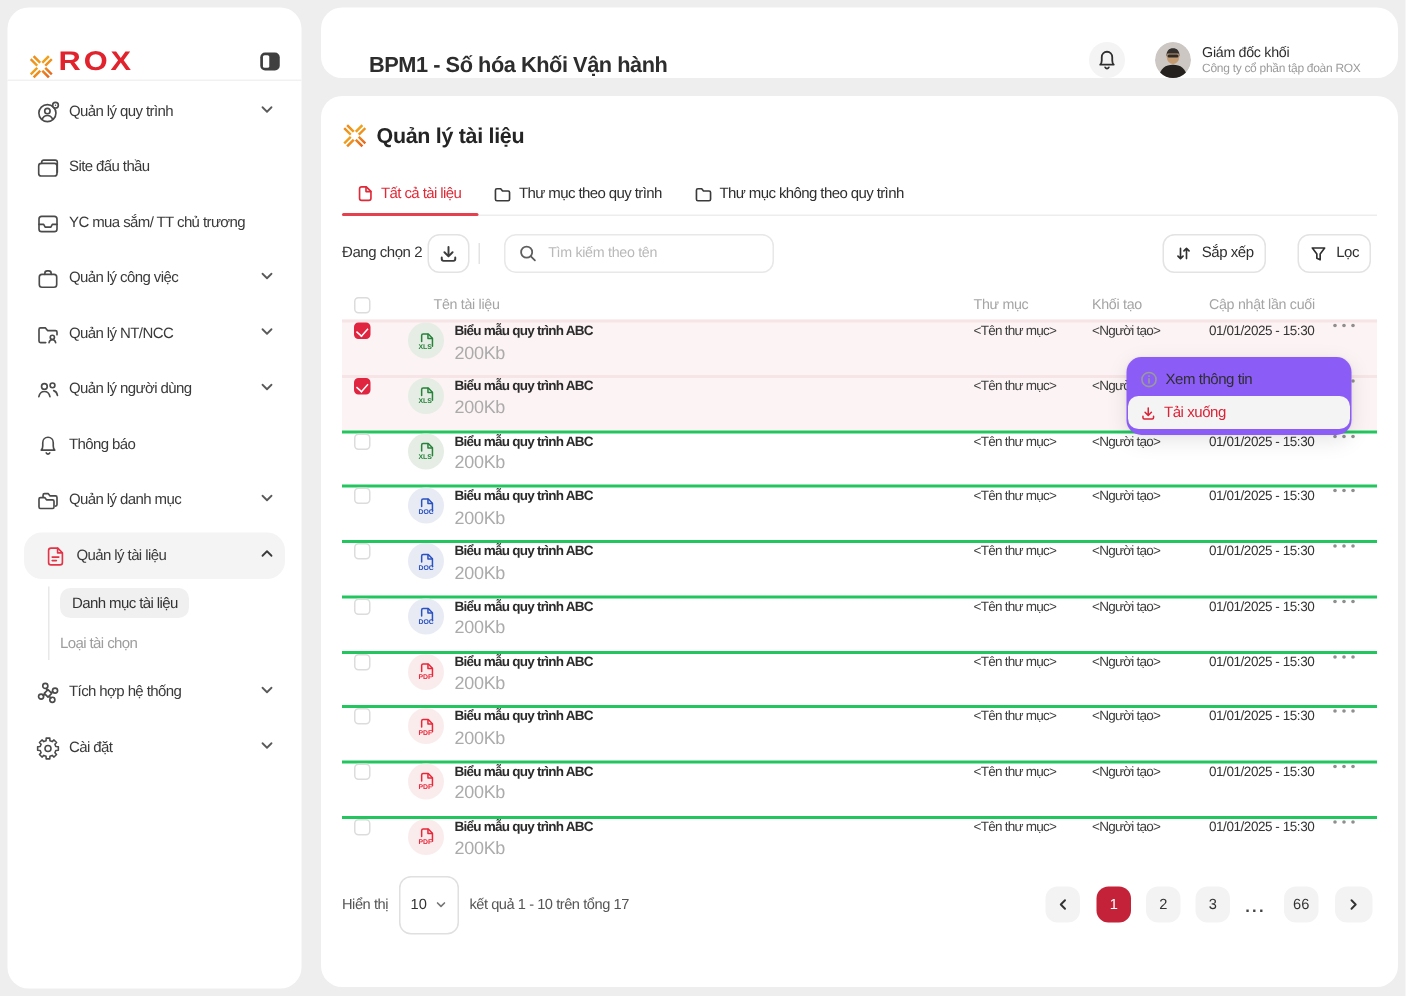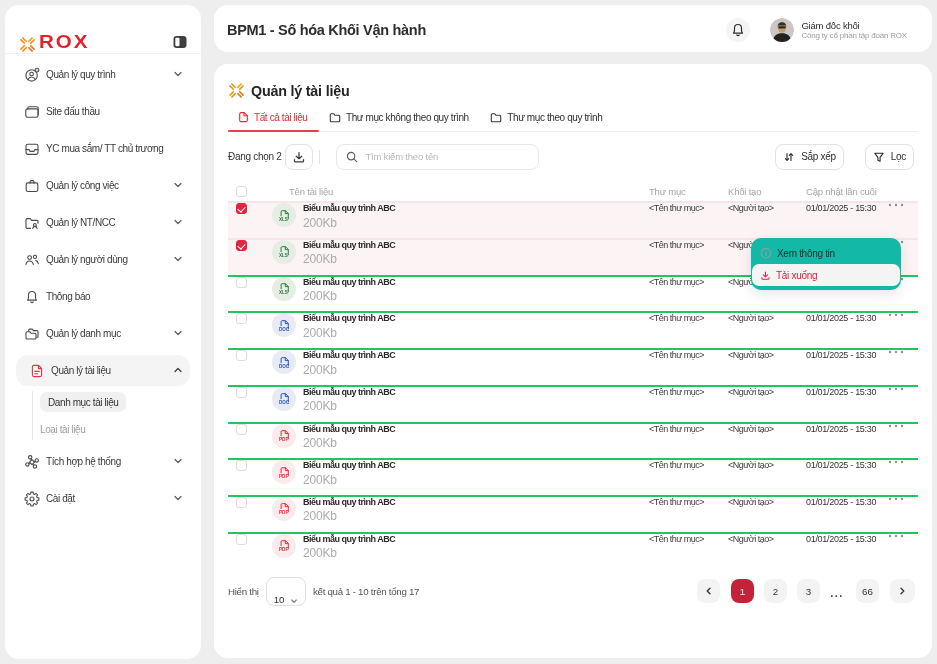--- a/index.html
+++ b/index.html
@@ -14,43 +14,43 @@
 nav{padding-top:2px}
 .mi{height:37px;display:flex;align-items:center;padding:0 18px 0 19px;font-size:10px;letter-spacing:-0.4px;color:#3a3a3a;position:relative}
 .mi .ic{width:16px;height:16px;margin-right:6px;flex:0 0 16px;display:flex;align-items:center;justify-content:center}
 .mi .chev{margin-left:auto}
 .mi.active{background:#f4f4f4;border-radius:12px;margin:3px 11px 3px 11px;padding:0 7px 0 13px;height:31px}
 .sub{position:relative;padding-left:35px}
 .sub .vline{position:absolute;left:27px;top:2px;height:49px;width:1px;background:#e8e8e8}
 .smi{height:27px;display:flex;align-items:center;font-size:10px;letter-spacing:-0.4px;color:#9d9d9d}
 .smi.sel{background:#f0f0f0;border-radius:7px;color:#333;padding:0 8px;display:inline-flex;height:20px;margin:3px 0 4px}
 
-#topbar{left:214px;top:5px;width:718px;height:47px;display:flex;align-items:center;padding:0 25px 0 13px}
+#topbar{left:214px;top:5px;width:718px;height:47px;display:flex;align-items:flex-end;padding:0 25px 0 32px}
 #topbar h1{font-size:14.5px;letter-spacing:-0.3px;font-weight:bold;color:#2d2d2d;margin-top:3px}
 #topbar .right{margin-left:auto;display:flex;align-items:center;margin-top:3px}
 .bellc{width:24px;height:24px;border-radius:50%;background:#f4f4f4;display:flex;align-items:center;justify-content:center}
 .avatar{width:24px;height:24px;border-radius:50%;margin-left:20px;overflow:hidden}
 .uinfo{margin-left:7px}
 .uinfo .n{font-size:9.5px;letter-spacing:-0.2px;font-weight:normal;color:#2e2e2e}
 .uinfo .c{font-size:8px;letter-spacing:-0.2px;color:#9c9c9c;margin-top:0}
 
 #content{left:214px;top:64px;width:718px;height:594px;padding:0 14px}
 .ptitle{display:flex;align-items:center;margin-top:18px;margin-left:0px}
 .ptitle .t{font-size:14.3px;font-weight:bold;letter-spacing:-0.2px;margin-left:6px;color:#242424}
-.tabs{display:flex;margin-top:7px;border-bottom:1px solid #ededed;height:26px}
+.tabs{display:flex;margin-top:19px;border-bottom:1px solid #ededed;height:26px}
 .tab{display:flex;align-items:center;font-size:10px;letter-spacing:-0.4px;color:#2f2f2f;margin-right:21.5px;position:relative;padding-bottom:3px}
 .tab .ti{margin-right:5px;display:flex}
 .tab.on{color:#e02a38}
 .tab.on:after{content:"";position:absolute;left:-10px;right:-12px;bottom:-1px;height:2px;background:#e4404d;border-radius:2px}
 .toolbar{display:flex;align-items:center;margin-top:10.5px;height:28px}
 .toolbar .sel{font-size:10px;letter-spacing:-0.3px;color:#333}
 .btn{height:26px;border:1px solid #e3e3e3;border-radius:8px;display:flex;align-items:center;justify-content:center;background:#fff}
 .dlbtn{width:28px;margin-left:4px}
 .vdiv{width:1px;height:14px;background:#e3e3e3;margin:0 16px 0 6px}
-.search{width:203px;height:26px;border:1px solid #e8e8e8;border-radius:8px;display:flex;align-items:center;padding:0 9px}
+.search{width:180px;height:26px;border:1px solid #e8e8e8;border-radius:8px;display:flex;align-items:center;padding:0 9px}
 .search .ph{font-size:9.5px;letter-spacing:-0.2px;color:#b9b9b9;margin-left:7px}
 .rbtns{margin-left:auto;display:flex;margin-right:4px}
 .tbtn{padding:0 7px;font-size:10px;letter-spacing:-0.3px;color:#2f2f2f;margin-left:21px}
 .tbtn svg{margin-right:6px}
 
 .thead{display:flex;align-items:flex-start;height:30.7px;padding-top:15px}
 .thead .c{font-size:9.5px;letter-spacing:-0.2px;color:#a5a5a5}
 .cb{width:11px;height:11px;border:1px solid #dcdcdc;border-radius:3px;background:#fff}
 .cb.on{background:#e02540;border-color:#e02540;position:relative}
 .cb.on:after{content:"";position:absolute;left:2.4px;top:1.1px;width:4px;height:6px;border:solid #fff;border-width:0 1.6px 1.6px 0;transform:rotate(42deg)}
@@ -62,27 +62,27 @@
 .nm{margin-left:7px}
 .nm .a{font-size:9px;font-weight:bold;letter-spacing:-0.5px;color:#2b2b2b}
 .nm .b{font-size:12px;letter-spacing:-0.2px;color:#ababab;margin-top:2.5px}
 .cfol{position:absolute;left:421px;font-size:9px;letter-spacing:-0.5px;color:#3c3c3c}
 .cusr{position:absolute;left:500px;font-size:9px;letter-spacing:-0.5px;color:#3c3c3c}
 .cdate{position:absolute;left:578px;font-size:9px;letter-spacing:-0.3px;color:#333}
 .cdots{position:absolute;left:660px;width:16px;display:flex;align-items:center}
 
 .pager{display:flex;align-items:center;height:46px}
 .pager .hl{font-size:9.75px;letter-spacing:-0.3px;color:#555}
-.psel{height:29px;border:1px solid #e0e0e0;border-radius:8px;display:flex;align-items:flex-end;padding:0 7px;margin:1px 7px;font-size:9.75px;color:#333}
+.psel{height:39px;border:1px solid #e0e0e0;border-radius:8px;display:flex;align-items:center;padding:0 7px;margin:1px 7px;font-size:9.75px;color:#333}
 .pnums{margin-left:auto;display:flex;align-items:center;margin-right:3.5px}
 .pg{width:23px;height:24px;border-radius:8px;background:#f3f3f3;display:flex;align-items:center;justify-content:center;font-size:9.75px;color:#333;margin-left:10px}
 .pg.red{background:#c32239;color:#fff;margin-left:11px}.pg.last{width:24.5px;margin-left:11px}
 .pg.dots{background:transparent;letter-spacing:1.5px;color:#444;margin-left:11px;margin-right:3px;width:12px;font-weight:bold;font-size:11px;align-items:flex-end;padding-bottom:4px;height:20px;align-self:flex-end}
 
-#ctx{position:absolute;left:751px;top:238px;width:150px;height:52px;background:#14b8a6;border-radius:10px;box-shadow:0 4px 14px rgba(0,0,0,0.10),0 0 2px rgba(0,0,0,0.06);padding:4px 1px;z-index:5}
+#ctx{position:absolute;left:751px;top:238px;width:150px;height:52px;background:#8b5cf6;border-radius:10px;box-shadow:0 4px 14px rgba(0,0,0,0.10),0 0 2px rgba(0,0,0,0.06);padding:4px 1px;z-index:5}
 .ci{height:22px;display:flex;align-items:center;padding:0 8px;font-size:10px;letter-spacing:-0.3px;color:#2f2f2f}
 .ci.hl{background:#f4f4f4;border-radius:7px;color:#da2337}
 .ci svg{margin-right:5px}
 </style>
 </head>
 <body>
 <div id="sidebar" class="card">
   <div id="logo">
     <svg width="17" height="17" viewBox="0 0 17 17">
         <defs>
@@ -172,21 +172,21 @@
             <path d="M3.4,4 C3.4,3.1 4.1,2.4 5,2.4 H9.5 L12.6,5.5 V12 C12.6,12.9 11.9,13.6 11,13.6 H5 C4.1,13.6 3.4,12.9 3.4,12 Z"></path>
             <path d="M9.4,2.5 V5.6 H12.5"></path>
             <path d="M5.8,8.4 H10.2 M5.8,10.7 H8.6"></path>
           </svg>
         </span>Quản lý tài liệu<span class="chev"><svg width="10" height="10" viewBox="0 0 10 10">
             <path d="M2,6.5 L5,3.5 L8,6.5" fill="none" stroke="#3a3a3a" stroke-width="1.2" stroke-linecap="round" stroke-linejoin="round"></path>
           </svg></span></div>
     <div class="sub">
       <span class="vline"></span>
       <div><span class="smi sel">Danh mục tài liệu</span></div>
-      <div class="smi">Loại tài liệu</div>
+      <div class="smi">Loại tài chọn</div>
     </div>
     <div class="mi"><span class="ic">
           <svg width="16" height="16" viewBox="0 0 16 16" fill="none" stroke="#4a4a4a" stroke-width="1.1" stroke-linecap="round" stroke-linejoin="round">
             <path d="M8,5.7 L10.5,8.2 L8,10.7 L5.5,8.2 Z"></path>
             <circle cx="6.2" cy="3.3" r="1.7"></circle>
             <circle cx="12.7" cy="6.4" r="1.7"></circle>
             <circle cx="3.4" cy="10.4" r="1.7"></circle>
             <circle cx="10.9" cy="12.5" r="1.7"></circle>
             <path d="M6.8,4.9 L7.3,5.6 M11.2,7.1 L10.2,7.7 M4.7,9.7 L5.8,9 M9.9,11.4 L9.2,10.6"></path>
           </svg>
@@ -240,26 +240,26 @@
     <div class="tab on" style="margin-left:10px"><span class="ti">
           <svg width="11" height="12" viewBox="0 0 11 12" fill="none" stroke="#e02a38" stroke-width="1.1" stroke-linecap="round" stroke-linejoin="round">
             <path d="M1.7,3 C1.7,2.2 2.3,1.6 3.1,1.6 H6.2 L9.3,4.6 V9.2 C9.3,10 8.7,10.6 7.9,10.6 H3.1 C2.3,10.6 1.7,10 1.7,9.2 Z"></path>
             <path d="M6,1.7 V4.7 H9.2"></path>
           </svg>
         </span>Tất cả tài liệu</div>
     <div class="tab"><span class="ti">
           <svg width="12" height="11" viewBox="0 0 12 11" fill="none" stroke="#3a3a3a" stroke-width="1.1" stroke-linecap="round" stroke-linejoin="round">
             <path d="M1.3,8.8 V2.8 C1.3,2.2 1.7,1.8 2.3,1.8 H4.8 L6,3.3 H9.7 C10.3,3.3 10.7,3.7 10.7,4.3 V8.8 C10.7,9.4 10.3,9.8 9.7,9.8 H2.3 C1.7,9.8 1.3,9.4 1.3,8.8 Z"></path>
           </svg>
-        </span>Thư mục không theo quy trình</div>
+        </span>Thư mục theo quy trình</div>
     <div class="tab"><span class="ti">
           <svg width="12" height="11" viewBox="0 0 12 11" fill="none" stroke="#3a3a3a" stroke-width="1.1" stroke-linecap="round" stroke-linejoin="round">
             <path d="M1.3,8.8 V2.8 C1.3,2.2 1.7,1.8 2.3,1.8 H4.8 L6,3.3 H9.7 C10.3,3.3 10.7,3.7 10.7,4.3 V8.8 C10.7,9.4 10.3,9.8 9.7,9.8 H2.3 C1.7,9.8 1.3,9.4 1.3,8.8 Z"></path>
           </svg>
-        </span>Thư mục theo quy trình</div>
+        </span>Thư mục không theo quy trình</div>
   </div>
   <div class="toolbar">
     <span class="sel">Đang chọn 2</span>
     <span class="btn dlbtn">
         <svg width="14" height="14" viewBox="0 0 14 14" fill="none" stroke="#3c3c3c" stroke-width="1.3" stroke-linecap="round" stroke-linejoin="round">
           <path d="M7,2.6 V8.8 M4.3,6.2 L7,8.9 L9.7,6.2 M2.5,9.6 V10.7 C2.5,11.4 3,11.9 3.7,11.9 H10.3 C11,11.9 11.5,11.4 11.5,10.7 V9.6"></path>
         </svg>
       </span>
     <span class="vdiv"></span>
     <span class="search">

